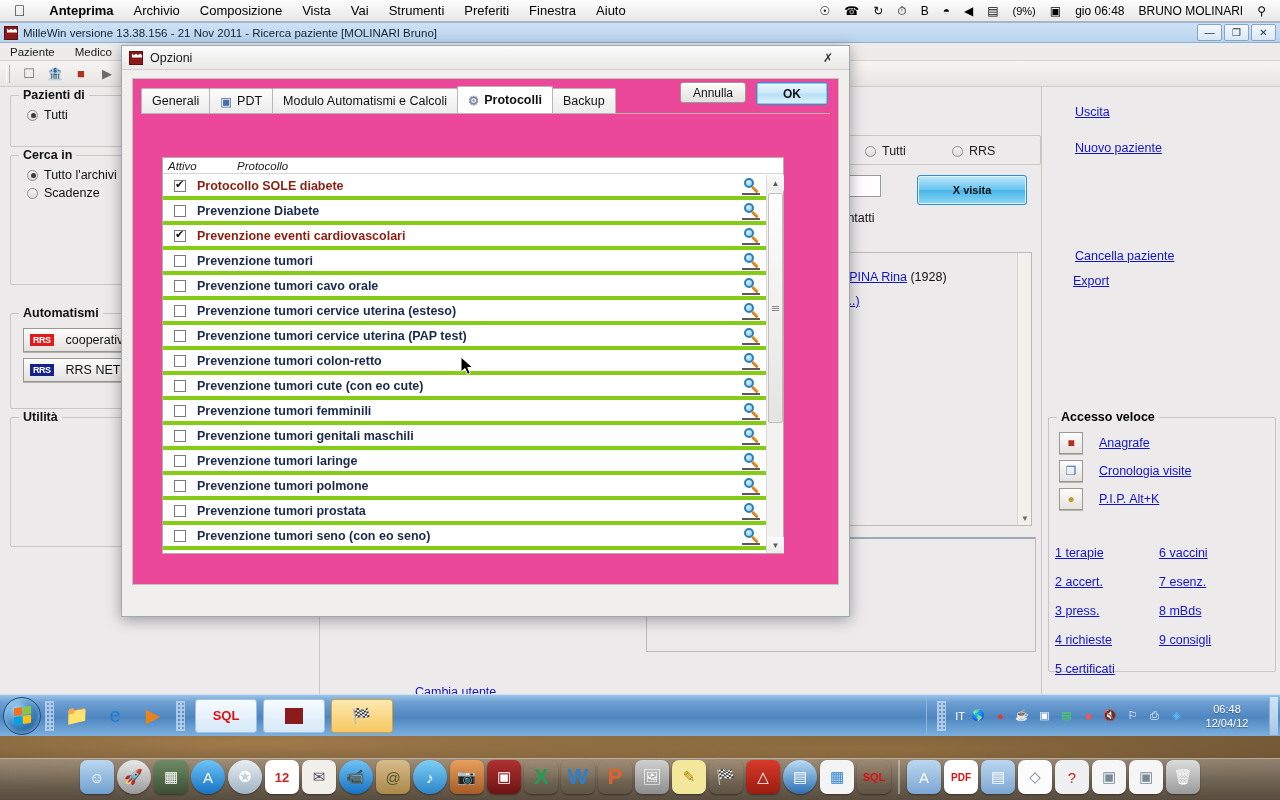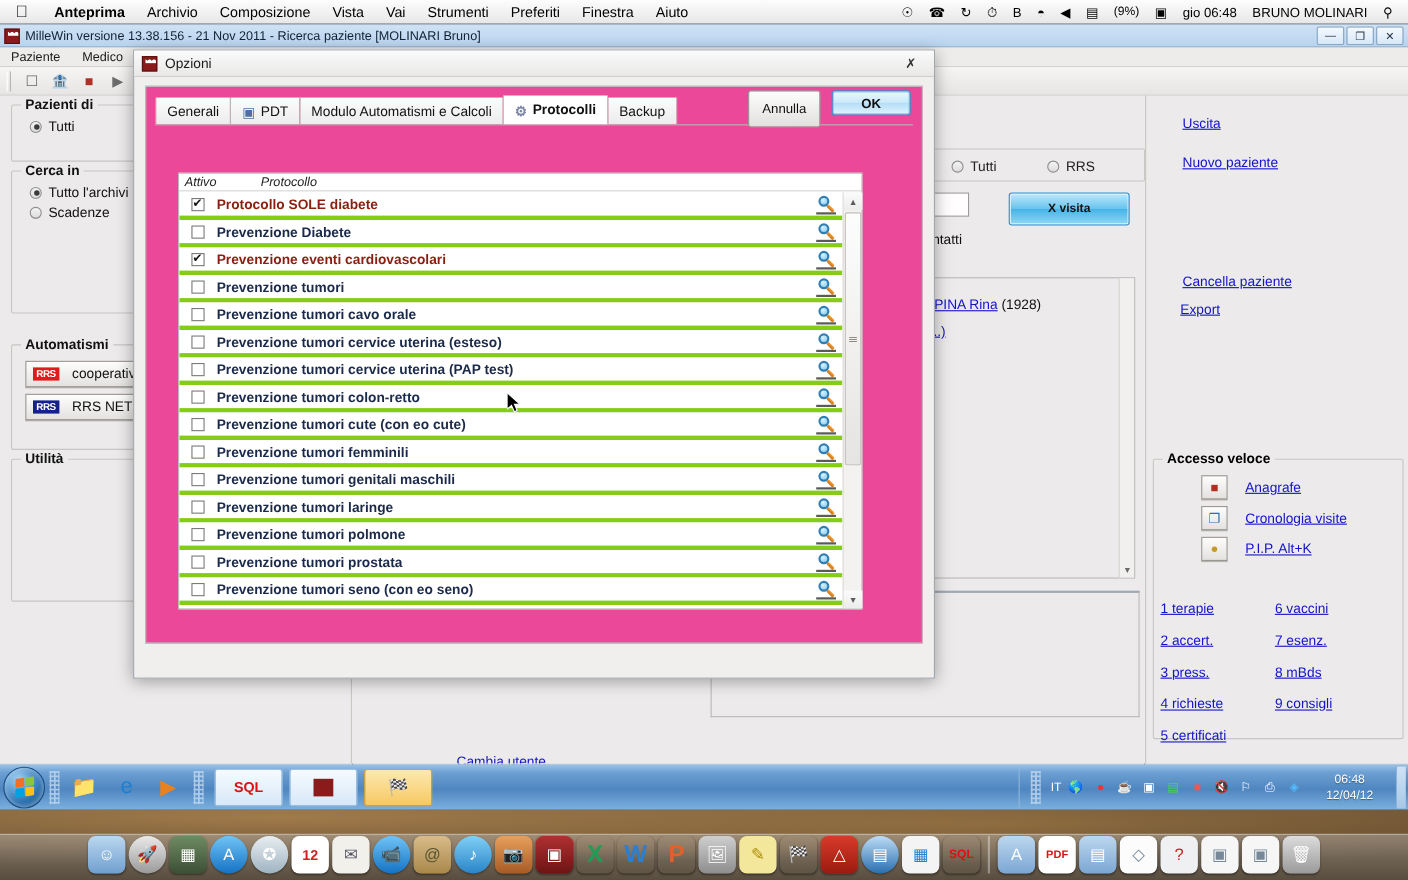--- a/index.html
+++ b/index.html
@@ -138,21 +138,21 @@
   #cambia-utente{ position:absolute; left:94px; top:598px;}
 
   
   #right-panel{
     position:absolute; left:1041px; top:64px; width:239px; height:608px; background:#eceaea;
     border-left:1px solid #c9c6c3; font-size:12.5px;
   }
   .rp-link{ position:absolute; }
   #accesso-box{
     position:absolute; left:6px; top:330px; width:228px; height:255px;
-    border:1px solid #c8c5c2; border-radius:2px;padding-left:33px;
+    border:1px solid #c8c5c2; border-radius:2px;
   }
   #accesso-box .gbox-title{ top:-8px; left:8px;}
   .av-row{ display:flex; align-items:center; gap:16px; margin:6px 0 6px 10px;}
   .av-ico{
     width:24px;height:22px;border:1px solid #9b9894;background:linear-gradient(#fdfdfd,#e4e2df);
     display:flex;align-items:center;justify-content:center;font-size:12px;
     box-shadow:0 1px 0 #b6b2ae;
   }
   .num-grid{ position:absolute; left:6px; top:128px; width:220px;
     display:grid; grid-template-columns:104px 104px; row-gap:15px;}
@@ -193,21 +193,21 @@
   .tab{
     height:25px; padding:0 10px; display:flex; align-items:center; gap:5px;
     border:1px solid #b9b6b3; border-bottom:none; background:linear-gradient(#fcfcfc,#ececec);
     font-size:12.5px; color:#111; margin-right:-1px; border-radius:2px 2px 0 0;
   }
   .tab.active{
     background:#fff; font-weight:bold; height:27px; position:relative; z-index:2;
   }
   #tab-buttons{ position:absolute; right:10px; top:3px; display:flex; gap:10px; z-index:5;}
   .btn{
-    height:34px; border:1px solid #9b9894; border-radius:3px;
+    height:21px; border:1px solid #9b9894; border-radius:3px;
     background:linear-gradient(#fdfdfd,#e2e0dd);
     display:flex;align-items:center;justify-content:center;
     font-size:12px; color:#111; padding:0 12px;
   }
   .btn.default{
     border:1px solid #3c8bd0; background:linear-gradient(#ecf8fe,#cbe9fa 48%,#b5def6 52%,#dff3fd);
     font-weight:bold; width:72px; height:23px;
     box-shadow:0 0 0 1px #8ec5ec inset;
   }
   #listframe{

